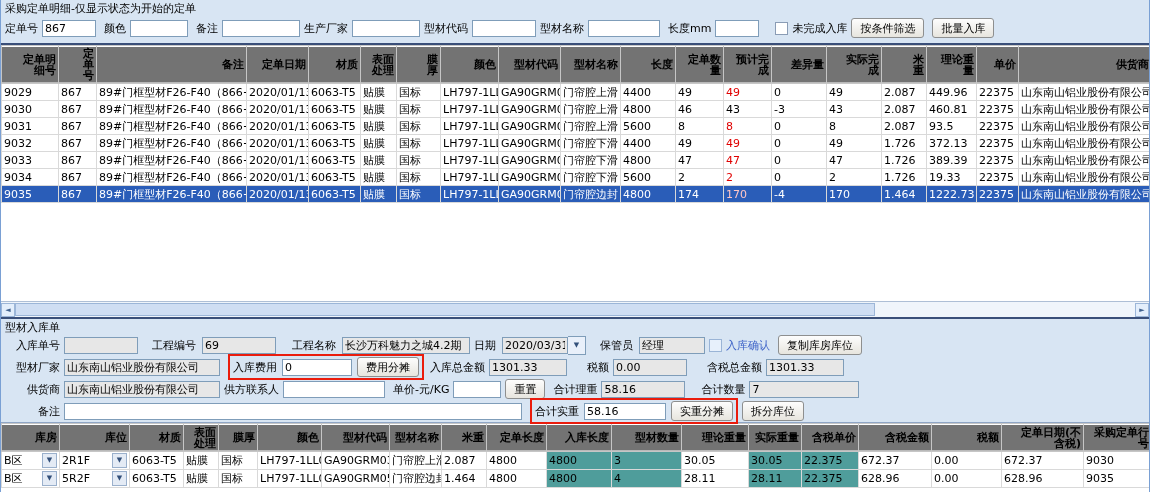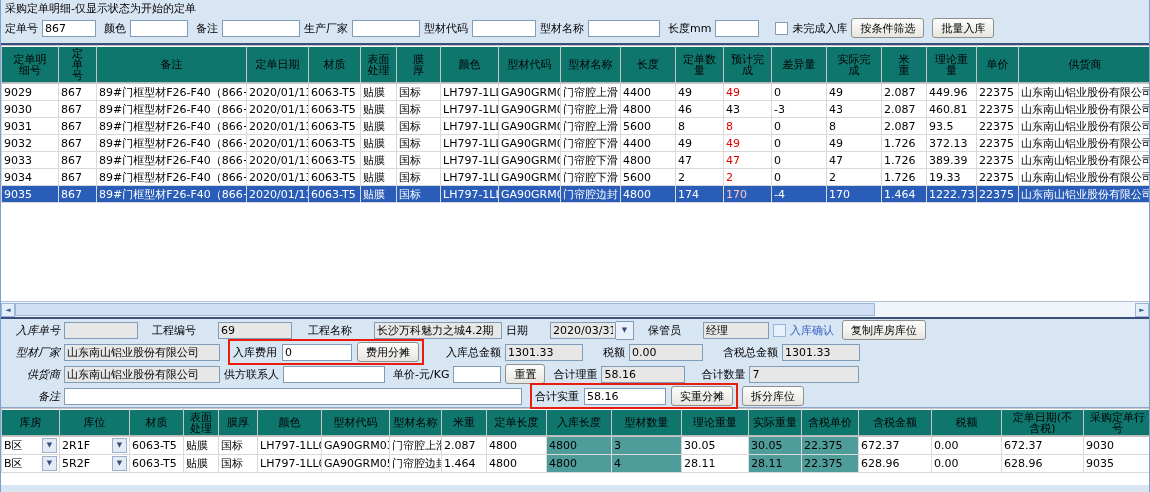--- a/index.html
+++ b/index.html
@@ -9,48 +9,48 @@
   .title-line{height:15px;padding:1px 0 0 4px;}
   .filter-row{display:flex;align-items:center;height:24px;padding:0 4px 3px 4px;border-bottom:2px solid #3a4f79;}
   .lbl{white-space:nowrap;text-align:center;}
   .txt{height:15px;border:1px solid #7f9db9;font-family:"DejaVu Sans",sans-serif;font-size:11px;
        padding:0 2px;background:#fff;box-sizing:content-box;}
   .ro{background:#e7e7e7;}
   .btn{font-family:"DejaVu Sans",sans-serif;font-size:11px;padding:1px 8px;height:20px;
        background:linear-gradient(#fdfdfd,#e7e5de);border:1px solid #8e8f8f;border-radius:3px;white-space:nowrap;}
   .cb{display:inline-block;width:11px;height:11px;background:#fff;border:1px solid #8a9cb5;}
   .cb.blue{background:#e7f0fb;border-color:#9ab4d6;}
-  .ml4{margin-left:4px}.ml6{margin-left:22px}.ml8{margin-left:8px}.ml10{margin-left:4px}
+  .ml4{margin-left:4px}.ml6{margin-left:6px}.ml8{margin-left:8px}.ml10{margin-left:4px}
   .ml12{margin-left:4px}.ml14{margin-left:14px}.ml16{margin-left:16px}.ml20{margin-left:20px}
 
   .grid-wrap{background:#fff;height:256px;overflow:hidden;}
   table.grid{border-collapse:collapse;table-layout:fixed;width:1150px;}
-  table.grid th{background:#0f766e;border:1px solid #c6c6c6;box-shadow:inset 0 1px #ffffff,inset 0 -1px #b9b9b9;
-      font-weight:normal;white-space:pre-line;line-height:11px;padding:2px 2px;text-align:center;vertical-align:middle;
+  table.grid th{background:#737373;border:1px solid #c6c6c6;box-shadow:inset 0 1px #ffffff,inset 0 -1px #b9b9b9;
+      font-weight:bold;white-space:pre-line;line-height:11px;padding:2px 2px;text-align:right;vertical-align:middle;
       overflow:hidden;}
   table.grid.top th{height:31px;}
   table.grid td{border:1px solid #d9d9d9;padding:0 2px;height:16px;line-height:15px;
       white-space:nowrap;overflow:hidden;vertical-align:middle;}
   table.grid tr.sel td{background:#2a5db8;color:#fff;}
   table.grid td.red{color:#e00000;}
   table.grid tr.sel td.red{color:#ffc6c6;}
   table.grid td.teal{background:#4f9d9b;}
   table.grid td.combo span.val{float:left;}
   .combo-arrow{float:right;width:13px;height:13px;background:#e4ebf5;border:1px solid #9ab0cc;
       font-size:7px;line-height:12px;text-align:center;color:#33507a;}
 
   .hscroll{height:15px;background:#f0f5fb;border-top:1px solid #aebfd6;display:flex;align-items:center;}
   .sbtn{width:14px;height:14px;background:#e3eefb;border:1px solid #9cb6d8;font-size:7px;color:#41628f;
       display:flex;align-items:center;justify-content:center;box-sizing:border-box;}
   .sthumb{width:860px;height:13px;background:#cfdef3;border:1px solid #9cb6d8;box-sizing:border-box;}
   .sspacer{flex:1}
 
   .form-title{height:14px;padding:1px 0 0 4px;}
   .form-row{display:flex;align-items:center;height:22px;padding-left:4px;}
-  .flbl{display:inline-block;width:55px;text-align:right;white-space:nowrap;font-style:italic;}
+  .flbl{display:inline-block;width:55px;text-align:right;white-space:nowrap;}
   .redbox{display:inline-flex;align-items:center;border:2px solid #ea1c0d;padding:1px 3px;gap:5px;margin-left:8px;}
   .datewrap{display:inline-flex;align-items:center;}
   .calbtn{width:17px;height:17px;border:1px solid #7f9db9;border-left:none;background:#e9f0fa;
       font-size:7px;color:#33507a;display:inline-flex;align-items:center;justify-content:center;}
   .blue-label{color:#3f64c8;}
 
   .btable-wrap{background:#fff;height:77px;overflow:hidden;border-top:1px solid #8fa6c6;}
   table.grid.bottom th{height:23px;}
   table.grid.bottom td{height:17px;line-height:16px;}
   .bottom-edge{height:2px;background:#3a4f79;}
@@ -293,20 +293,21 @@
 
   <div class="hscroll">
     <div class="sbtn">◄</div>
     <div class="sthumb"></div>
     <div class="sspacer"></div>
     <div class="sbtn">►</div>
   </div>
 
   <div class="bottom-edge"></div>
 
+  <div class="form-title">型材入库单</div>
 
   <div class="form-row">
     <span class="flbl">入库单号</span>
     <input class="txt ml4 ro" style="width: 68px;" value="">
     <span class="lbl ml14">工程编号</span>
     <input class="txt ml6 ro" style="width: 68px;" value="69">
     <span class="lbl ml16">工程名称</span>
     <input class="txt ml6 ro" style="width: 122px;" value="长沙万科魅力之城4.2期">
     <span class="lbl ml10">日期</span>
     <span class="datewrap ml6">

